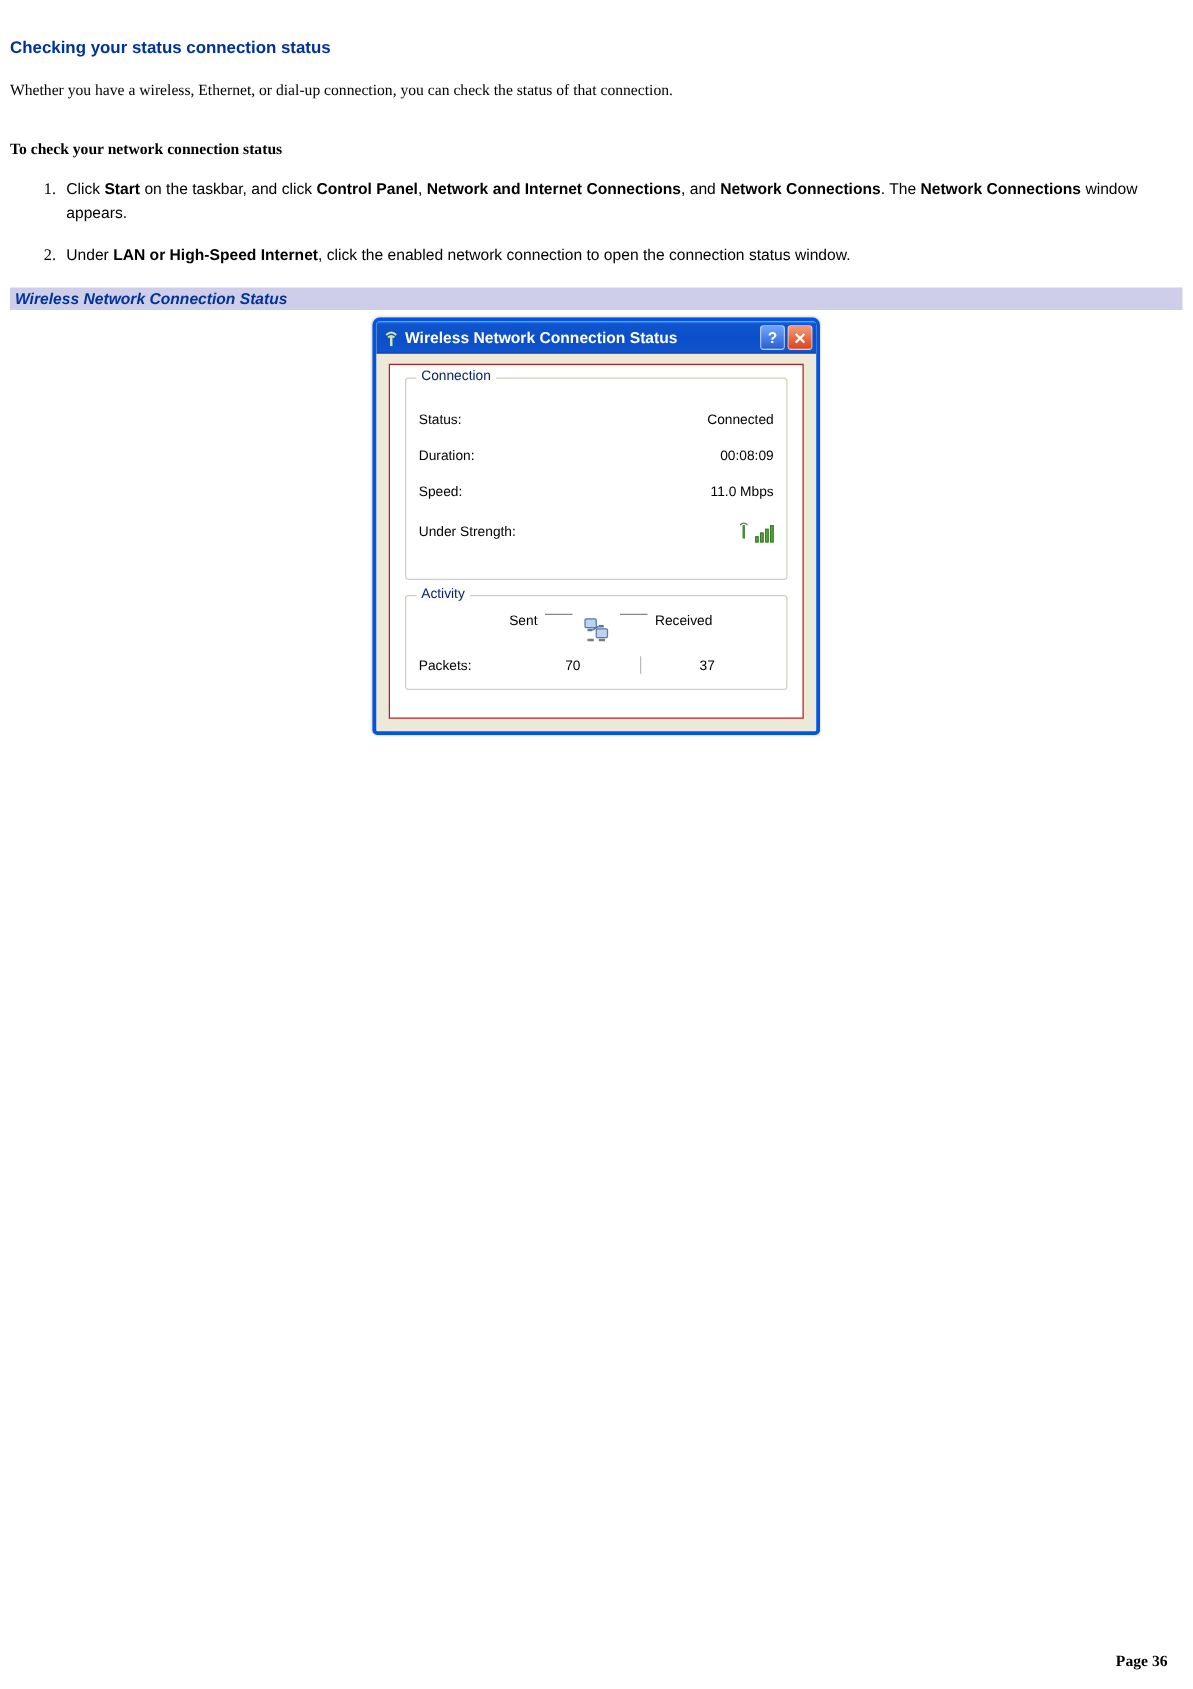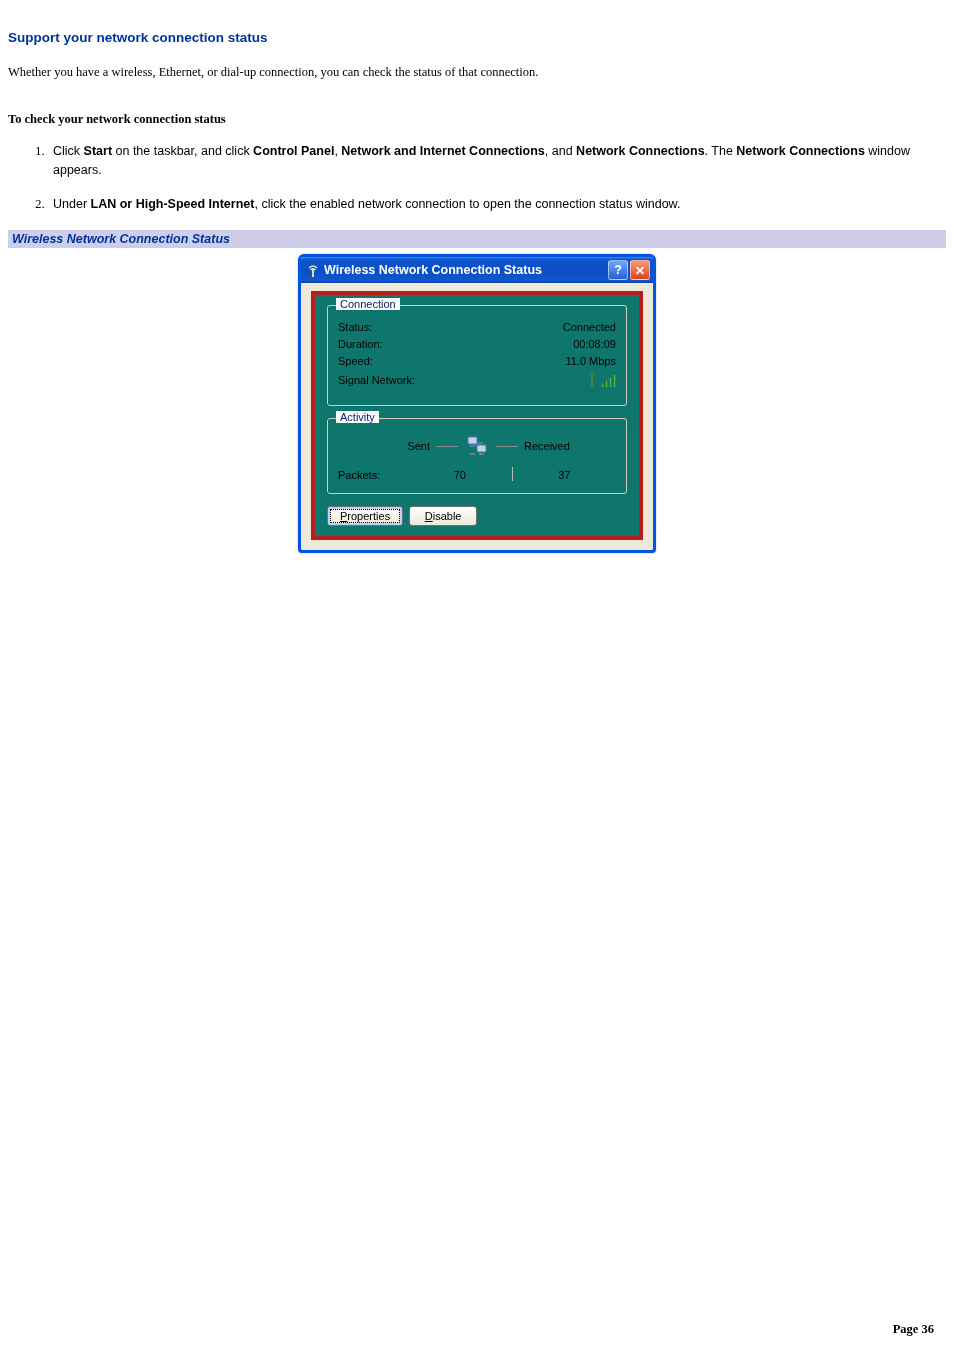--- a/index.html
+++ b/index.html
@@ -109,45 +109,45 @@
     margin-right:-1px;
     position:relative;
   }
   .xp-tab.active{
     background:#fcfcfa;
     border-bottom:1px solid #fcfcfa;
     z-index:2;
     top:1px;
   }
   .xp-tabpanel{
-    border:4px solid #b91c1c;
-    background:#0f766e;
+    border:1px solid #b91c1c;
+    background:#ffffff;
     padding:10px 12px 10px 12px;
   }
   .xp-group{
     border:1px solid #d0d0bf;
     border-radius:3px;
     padding:10px 10px 12px 10px;
     margin-bottom:12px;
     position:relative;
   }
   .xp-group-legend{
     position:absolute;
     top:-8px;left:8px;
     background:#fcfcfa;
     padding:0 4px;
     color:#0a246a;
   }
-  .xp-row{display:flex;justify-content:space-between;align-items:center;margin:5px 0;gap:32px;}
+  .xp-row{display:flex;justify-content:space-between;align-items:center;margin:17px 0;gap:32px;}
   .xp-row .val{text-align:center;}
   .signal{display:inline-flex;align-items:flex-end;gap:1px;}
   .signal .ant{margin-right:3px;}
   .signal .bar{width:3px;background:#5fb548;border:1px solid #3a7a2a;box-sizing:border-box;}
   .signal .b1{height:5px;} .signal .b2{height:8px;} .signal .b3{height:11px;} .signal .b4{height:14px;}
-  .activity-header{display:flex;align-items:center;justify-content:center;margin:4px 0 8px 0;gap:6px;}
+  .activity-header{display:flex;justify-content:center;margin:4px 0 8px 0;gap:6px;}
   .activity-header .lbl{width:90px;}
   .activity-header .lbl.left{text-align:right;}
   .activity-header .lbl.right{text-align:left;}
   .act-icon{width:26px;height:26px;display:inline-flex;align-items:center;justify-content:center;}
   .dash{width:22px;border-top:1px solid #888;height:0;}
   .pkts{display:flex;align-items:flex-end;}
   .pkts .klabel{width:70px;}
   .pkts .cell{flex:1;text-align:center;}
   .pkts .sep{width:0;border-left:1px solid #bbb;height:14px;}
   .xp-btnrow{display:flex;gap:6px;}
@@ -173,21 +173,21 @@
     right:20px;
     bottom:14px;
     font-family:"Times New Roman",serif;
     font-size:12.5px;
   }
   .page-num b{font-weight:bold;}
 </style>
 </head>
 <body>
 
-<h2 class="main-heading">Support your network connection status</h2>
+<h2 class="main-heading">Checking your status connection status</h2>
 
 <p class="intro">Whether you have a wireless, Ethernet, or dial-up connection, you can check the status of that connection.</p>
 
 <p class="subheading">To check your network connection status</p>
 
 <ol class="steps">
   <li>
     <span class="li-body">
       <span>Click </span><b>Start</b><span> on the taskbar, and click </span><b>Control Panel</b><span>, </span><b>Network and Internet Connections</b><span>, and </span><b>Network Connections</b><span>. The </span><b>Network Connections</b><span> window appears.</span>
     </span>
@@ -226,21 +226,21 @@
           </div>
           <div class="xp-row">
             <span>Duration:</span>
             <span class="val">00:08:09</span>
           </div>
           <div class="xp-row">
             <span>Speed:</span>
             <span class="val">11.0 Mbps</span>
           </div>
           <div class="xp-row">
-            <span>Signal Network:</span>
+            <span>Under Strength:</span>
             <span class="val">
               <span class="signal">
                 <span class="ant">
                   <svg width="10" height="14" viewBox="0 0 10 14">
                     <path d="M2 3 Q5 0 8 3" fill="none" stroke="#4a8a3a" stroke-width="1"></path>
                     <rect x="4" y="3" width="2" height="11" fill="#4a8a3a"></rect>
                   </svg>
                 </span>
                 <span class="bar b1"></span>
                   <span class="bar b2"></span>
@@ -271,24 +271,20 @@
             <span class="lbl right">Received</span>
           </div>
           <div class="pkts">
             <span class="klabel">Packets:</span>
             <span class="cell">70</span>
             <span class="sep"></span>
             <span class="cell">37</span>
           </div>
         </div>
 
-        <div class="xp-btnrow">
-          <button class="xp-button focus underline-first">Properties</button>
-          <button class="xp-button underline-first">Disable</button>
-        </div>
       </div>
     </div>
   </div>
 </div>
 
 <div class="page-num">
   <b>Page </b><b>36</b>
 </div>
 
 </body></html>

